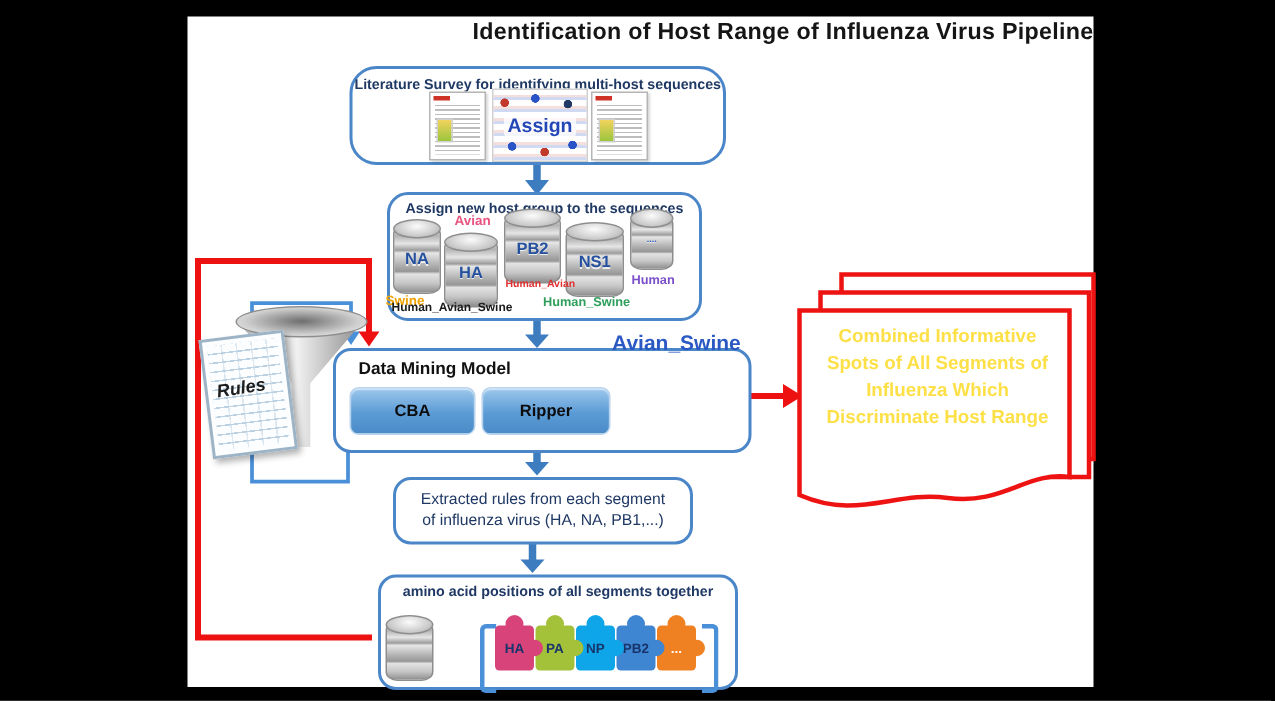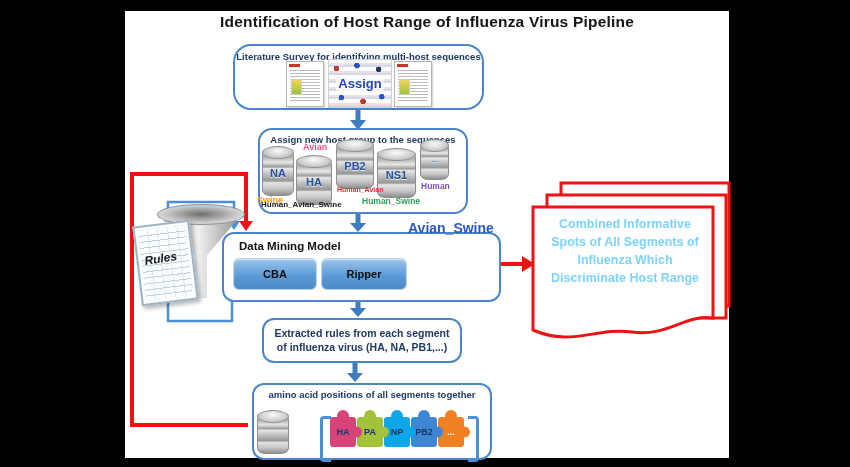--- a/index.html
+++ b/index.html
@@ -1,20 +1,20 @@
 <!DOCTYPE html>
 <html><head>
 <meta charset="utf-8">
 <style>
   html,body{margin:0;padding:0;background:#000;}
   .stage{position:relative;width:850px;height:467px;background:#000;overflow:hidden;
          font-family:"Liberation Sans",sans-serif;}
   .canvas{position:absolute;left:125px;top:11px;width:604px;height:447px;background:#fff;}
 
-  .page-title{position:absolute;left:125px;top:13px;width:604px;text-align:center;
+  .page-title{position:absolute;left:125px;top:13px;width:604px;text-align:right;
     font-size:15.5px;font-weight:bold;color:#151515;letter-spacing:.2px;z-index:3;}
 
   .wires{position:absolute;left:0;top:0;width:850px;height:467px;z-index:1;}
 
   .box{position:absolute;background:#fff;border:2px solid #4a86c8;border-radius:14px;z-index:2;}
   .box-label{position:absolute;left:0;right:0;text-align:center;font-weight:bold;color:#1f3864;}
 
   
   .lit-box{left:233px;top:44px;width:247px;height:62px;border-radius:18px;}
   .lit-label{top:5px;font-size:9.5px;}
@@ -72,21 +72,21 @@
     box-shadow:2px 3px 4px rgba(0,0,0,.3);}
   .rulespad .grid{position:absolute;left:3px;right:3px;top:3px;bottom:3px;
     background:repeating-linear-gradient(180deg,transparent 0 5px,#bcd2e2 5px 6px),
                repeating-linear-gradient(90deg,transparent 0 9px,#dde8f0 9px 10px);}
   .rules-label{position:absolute;left:6px;top:26px;font-weight:bold;font-style:italic;
     font-size:12px;color:#1c1c1c;transform:rotate(-2deg);z-index:2;}
 
   
   .extracted-box{left:262px;top:318px;width:196px;height:41px;border-radius:12px;}
   .extracted-text{position:absolute;left:0;right:0;top:6px;text-align:center;
-    font-weight:bold;font-size:10.5px;color:#1f3864;line-height:1.35;}
+    font-weight:normal;font-size:10.5px;color:#1f3864;line-height:1.35;}
 
   
   .establish-box{left:252px;top:383px;width:236px;height:73px;border-radius:12px;}
   .establish-text{position:absolute;left:0;right:0;top:4px;text-align:center;
     font-weight:bold;font-size:9.5px;color:#1f3864;line-height:1.3;}
 
   .bracket{position:absolute;width:8px;height:40px;border:3px solid #4a90d9;z-index:2;}
   .bracket.l{border-right:none;border-radius:4px 0 0 4px;}
   .bracket.r{border-left:none;border-radius:0 4px 4px 0;}
 
@@ -94,21 +94,21 @@
   .puzzle{position:relative;width:26px;height:30px;border-radius:3px;margin-right:1px;
     display:flex;align-items:center;justify-content:center;font-weight:bold;font-size:9px;}
   .puzzle::before{content:"";position:absolute;top:-7px;left:50%;transform:translateX(-50%);
     width:12px;height:12px;border-radius:50%;background:inherit;}
   .puzzle::after{content:"";position:absolute;right:-6px;top:50%;transform:translateY(-50%);
     width:11px;height:11px;border-radius:50%;background:inherit;z-index:1;}
 
   
   .stack{position:absolute;left:520px;top:170px;width:230px;height:180px;z-index:2;}
   .stack-text{position:absolute;left:542px;top:215px;width:166px;text-align:center;
-    font-weight:bold;font-size:12.5px;color:#7dd3fc;line-height:1.45;z-index:3;}
+    font-weight:bold;font-size:12.5px;color:#fde047;line-height:1.45;z-index:3;}
 </style>
 </head>
 <body>
 
 <div class="stage">
   <div class="canvas"></div>
 
   <div class="page-title">Identification of Host Range of Influenza Virus Pipeline</div>
 
   <svg class="wires" viewBox="0 0 850 467">

